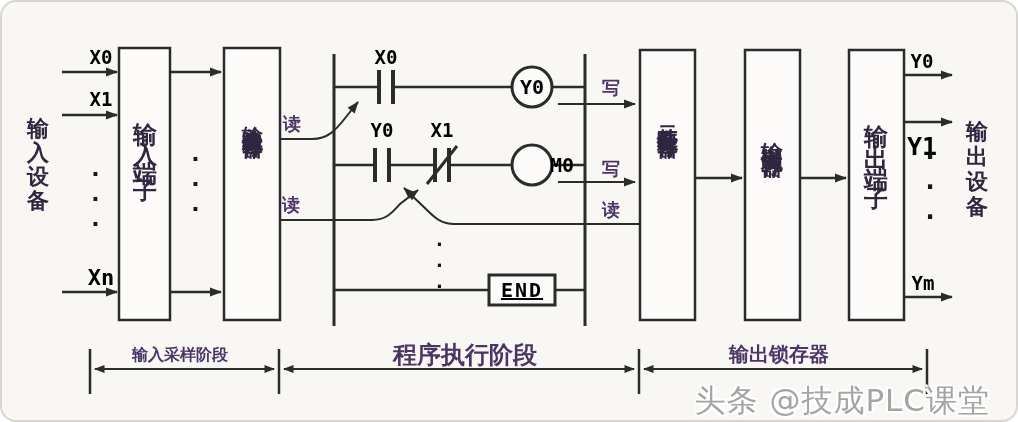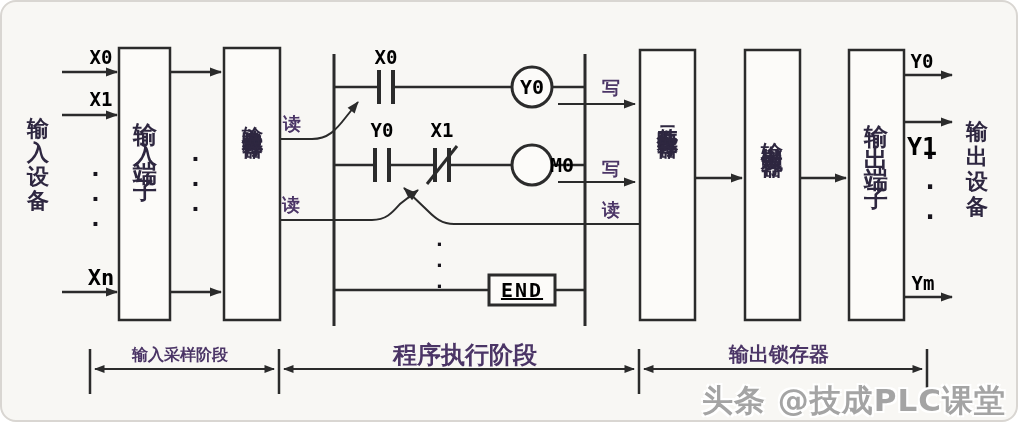--- a/index.html
+++ b/index.html
@@ -15,22 +15,22 @@
     position:absolute; transform:translateX(-50%); line-height:1;
     writing-mode:vertical-lr; text-orientation:upright;
     font-weight:700; color:#2e2740; white-space:nowrap;
   }
   .dotsv {
     position:absolute; transform:translateX(-50%); line-height:1;
     writing-mode:vertical-lr; text-orientation:upright;
     font-weight:700; color:#17141c; white-space:nowrap;
   }
   .wm {
-    position:absolute; right:10px; bottom:4px; line-height:1;
-    font-weight:700; font-size:31px; letter-spacing:1px; color:#a4a4a4;
+    position:absolute; right:26px; bottom:4px; line-height:1;
+    font-weight:400; font-size:31px; letter-spacing:1px; color:#a4a4a4;
     text-shadow:-2px -2px 0 #fff, 2px -2px 0 #fff, -2px 2px 0 #fff, 2px 2px 0 #fff;
   }
 </style>
 </head>
 <body>
 
 <div class="frame">
 
   <svg class="canvas" viewBox="0 0 1018 422" fill="none" stroke="#2b2b2b" stroke-width="2.5">
     <defs>

